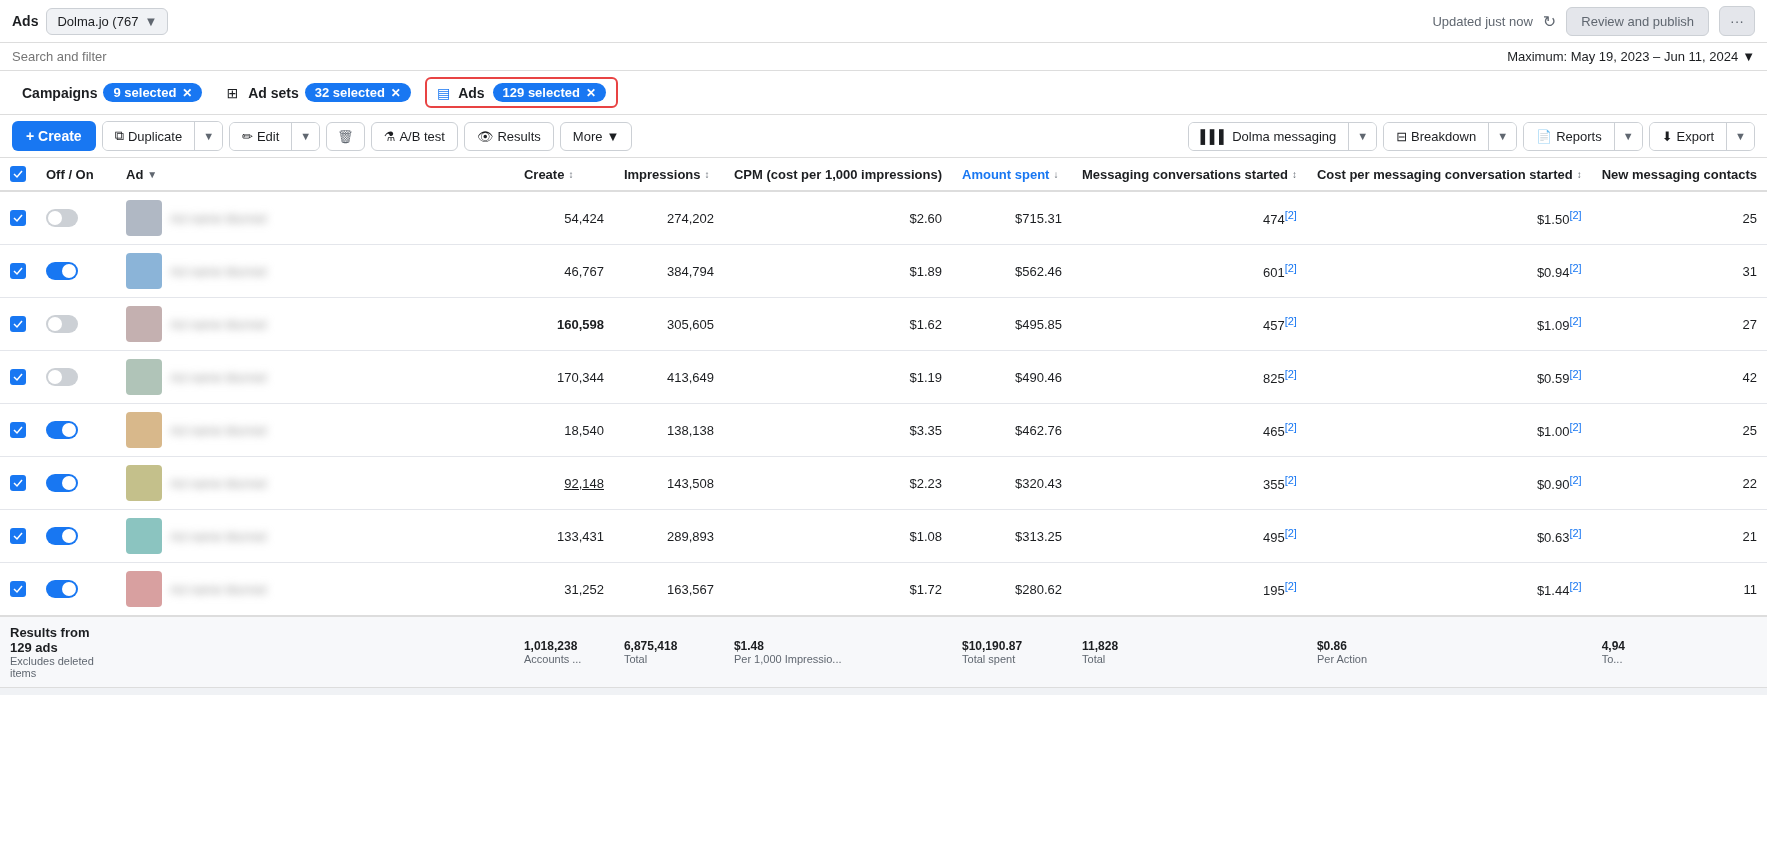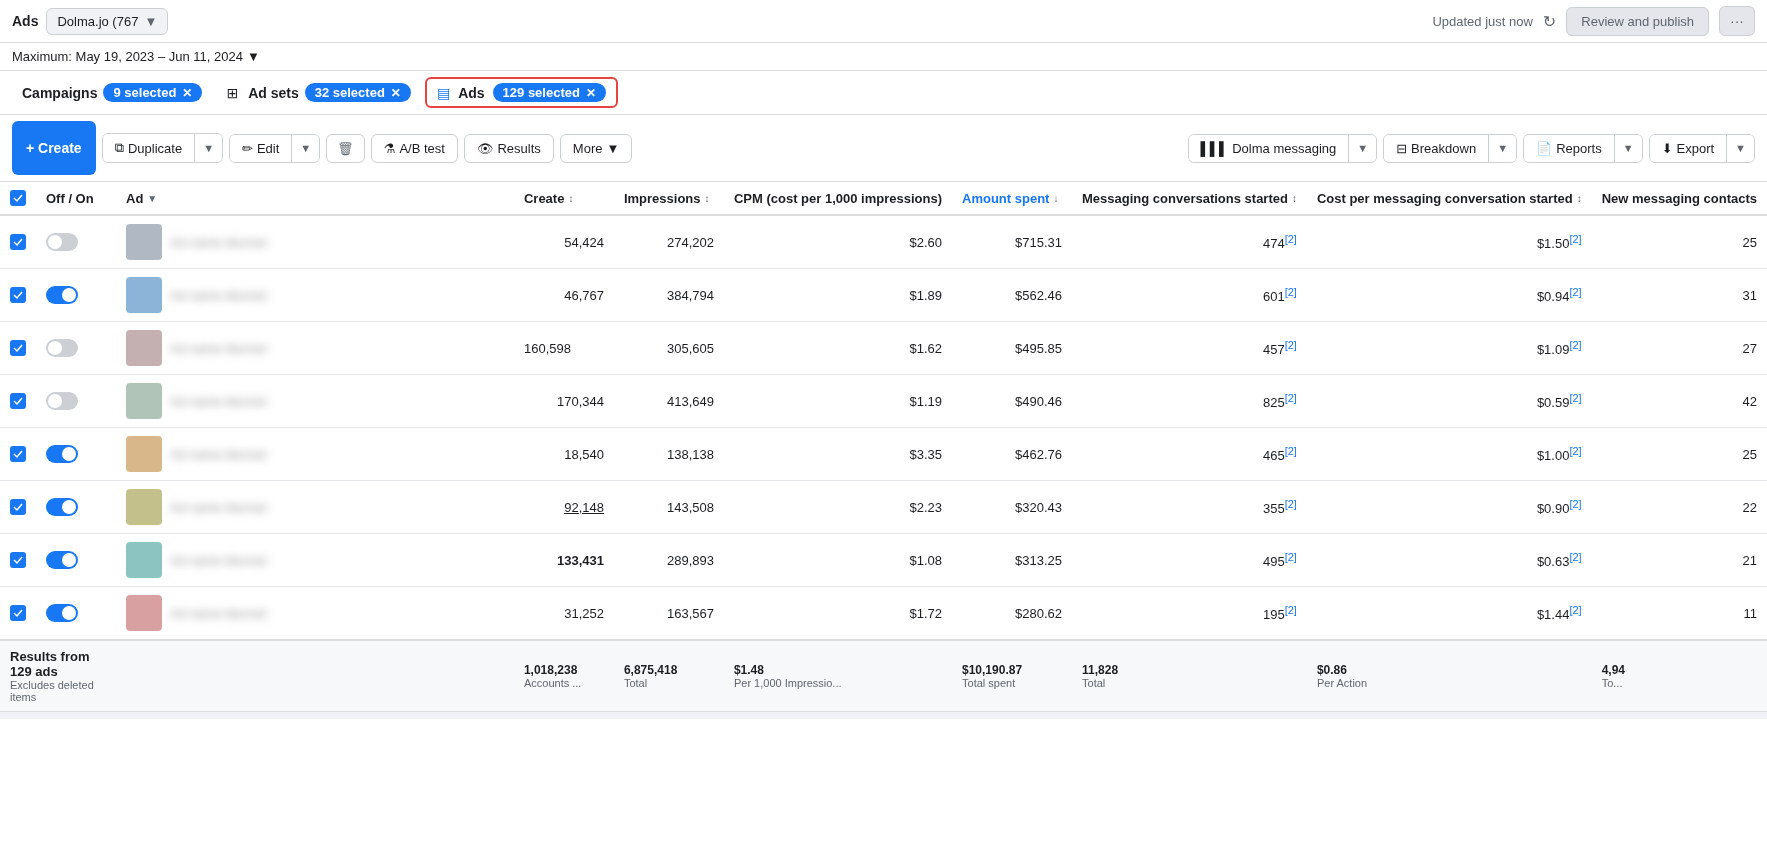--- a/index.html
+++ b/index.html
@@ -26,21 +26,21 @@
     
     .filter-tabs { display: flex; align-items: center; padding: 6px 12px; gap: 4px; border-bottom: 1px solid #ddd; background: #fff; }
     .filter-tab { display: flex; align-items: center; gap: 6px; padding: 6px 10px; border-radius: 6px; cursor: pointer; font-size: 14px; font-weight: 500; }
     .filter-tab-label { font-weight: 600; }
     .badge { display: flex; align-items: center; gap: 4px; background: #1877f2; color: #fff; border-radius: 20px; padding: 2px 10px; font-size: 13px; font-weight: 600; }
     .badge-x { cursor: pointer; font-size: 12px; margin-left: 2px; }
     .filter-tab-ads { border: 2px solid #e84343; border-radius: 6px; padding: 4px 10px; background: #fff; display: flex; align-items: center; gap: 8px; }
 
     
     .toolbar { display: flex; align-items: center; padding: 6px 12px; gap: 6px; border-bottom: 1px solid #ddd; background: #fff; flex-wrap: wrap; }
-    .btn-create { background: #1877f2; color: #fff; border: none; border-radius: 6px; padding: 19px 14px; font-size: 14px; font-weight: 600; cursor: pointer; display: flex; align-items: center; gap: 4px; }
+    .btn-create { background: #1877f2; color: #fff; border: none; border-radius: 6px; padding: 7px 14px; font-size: 14px; font-weight: 600; cursor: pointer; display: flex; align-items: center; gap: 4px; }
     .btn-toolbar { background: #fff; border: 1px solid #ccd0d5; border-radius: 6px; padding: 6px 12px; font-size: 13px; cursor: pointer; display: flex; align-items: center; gap: 4px; color: #1c1e21; }
     .btn-toolbar-icon { background: #fff; border: 1px solid #ccd0d5; border-radius: 6px; padding: 6px 10px; font-size: 13px; cursor: pointer; color: #606770; }
     .btn-toolbar-split { display: flex; border: 1px solid #ccd0d5; border-radius: 6px; overflow: hidden; }
     .btn-toolbar-split .main { background: #fff; border: none; border-right: 1px solid #ccd0d5; padding: 6px 12px; font-size: 13px; cursor: pointer; display: flex; align-items: center; gap: 4px; color: #1c1e21; }
     .btn-toolbar-split .arrow { background: #fff; border: none; padding: 6px 8px; font-size: 11px; cursor: pointer; color: #606770; }
     .btn-more { background: #fff; border: 1px solid #ccd0d5; border-radius: 6px; padding: 6px 12px; font-size: 13px; cursor: pointer; display: flex; align-items: center; gap: 4px; color: #1c1e21; }
 
     
     .table-container { overflow-x: auto; }
     table { width: 100%; border-collapse: collapse; font-size: 13px; }
@@ -85,20 +85,21 @@
   </div>
   <div class="top-bar-right">
     <span class="updated-text">Updated just now</span>
     <span class="refresh-icon">↻</span>
     <button class="review-publish-btn">Review and publish</button>
     <button class="more-icon-btn">···</button>
   </div>
 </div>
 
 <div class="search-bar">
+  <input class="search-input" type="text" placeholder="Search and filter" style="">
   <div class="date-range">
     <span>Maximum: May 19, 2023 – Jun 11, 2024</span>
     <span>▼</span>
   </div>
 </div>
 
 <div class="filter-tabs">
   <div class="filter-tab">
     <span class="filter-tab-label">Campaigns</span>
     <div class="badge">
@@ -322,21 +323,21 @@
           </td>
           <td><div class="toggle-off">
               <div class="knob"></div>
             </div></td>
           <td>
             <div style="display:flex;align-items:center;gap:8px;">
               <div class="ad-thumb" style="background:#c4b0b0;"></div>
               <span class="blurred">Ad name blurred</span>
             </div>
           </td>
-          <td style="">160,598</td>
+          <td style="text-align: right; font-weight: bold;">160,598</td>
           <td style="text-align: right;">305,605</td>
           <td style="text-align: right;">$1.62</td>
           <td style="text-align: right;">$495.85</td>
           <td style="text-align: right;">457<sup class="note">[2]</sup></td>
           <td style="text-align: right;">$1.09<sup class="note">[2]</sup></td>
           <td style="text-align: right;">27</td>
         </tr>
         <tr>
           <td>
             <div class="checkbox-checked">
@@ -422,21 +423,21 @@
           </td>
           <td><div class="toggle-on">
               <div class="knob"></div>
             </div></td>
           <td>
             <div style="display:flex;align-items:center;gap:8px;">
               <div class="ad-thumb" style="background:#8bc4c0;"></div>
               <span class="blurred">Ad name blurred</span>
             </div>
           </td>
-          <td style="text-align: right; font-weight: bold;">133,431</td>
+          <td style="text-align: right;">133,431</td>
           <td style="text-align: right;">289,893</td>
           <td style="text-align: right;">$1.08</td>
           <td style="text-align: right;">$313.25</td>
           <td style="text-align: right;">495<sup class="note">[2]</sup></td>
           <td style="text-align: right;">$0.63<sup class="note">[2]</sup></td>
           <td style="text-align: right;">21</td>
         </tr>
         <tr>
           <td>
             <div class="checkbox-checked">

